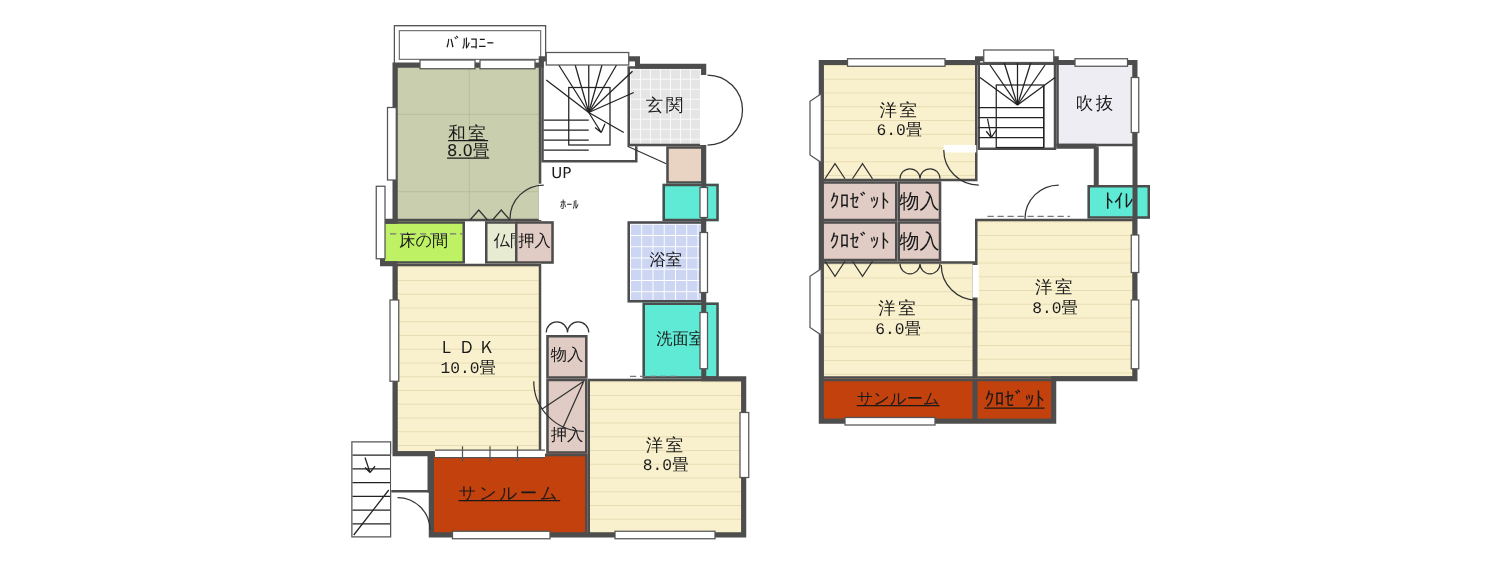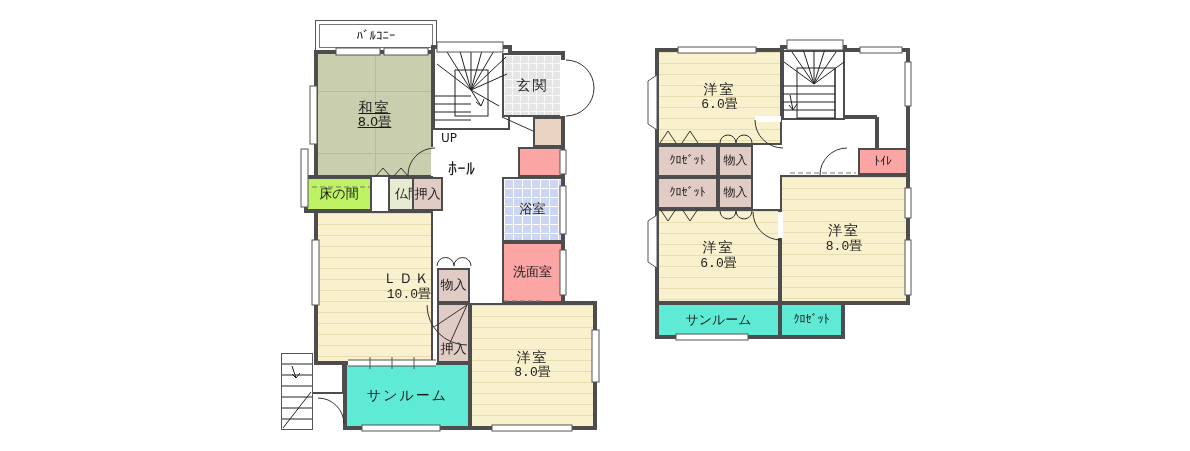--- a/index.html
+++ b/index.html
@@ -6,48 +6,48 @@
     --wall:#4d4d4d;
   }
   html,body{margin:0;padding:0;background:#fff;}
   body{font-family:"DejaVu Sans","Liberation Sans",sans-serif;color:#1a1a1a;}
   #stage{position:relative;width:1190px;height:451px;background:#fff;overflow:hidden;}
   .room{position:absolute;box-sizing:border-box;border:2px solid var(--wall);
         display:flex;flex-direction:column;align-items:center;justify-content:center;
         text-align:center;line-height:1.15;}
   .lbl{font-size:13px;white-space:nowrap;}
   .lbl.big{font-size:14px;letter-spacing:2px;}
-  .lbl.sm{font-size:12px;}
+  .lbl.sm{font-size:16px;}
   .tatami{background:#c9cfae;
     background-image:
       linear-gradient(#b5bc9d 1px,transparent 1px),
       linear-gradient(90deg,#b5bc9d 1px,transparent 1px);
     background-size:58px 62px;background-position:-1px 37px;text-decoration:underline;}
   .cream{background:#f9f0cd;
     background-image:linear-gradient(#e8ddb2 1px,transparent 1px);
     background-size:100% 11px;font-family:Liberation Mono, monospace;}
   .pink{background:#e0ccc4;}
-  .pink2{background:#5eead4;}
-  .blue{background:#fca5a5;}
+  .pink2{background:#c2410c;text-decoration:underline;}
+  .blue{background:#5eead4;margin-left:12px;}
   .tileb{background:#ccd6f2;
     background-image:linear-gradient(#fff 1px,transparent 1px),
                      linear-gradient(90deg,#fff 1px,transparent 1px);
     background-size:9px 9px;}
   .tileg{background:#e5e5e5;
     background-image:linear-gradient(#f9f9f9 1px,transparent 1px),
                      linear-gradient(90deg,#f9f9f9 1px,transparent 1px);
     background-size:8px 8px;}
   .voidrm{background:#ededf3;}
   .beige{background:#e9d4c4;}
   .whiterm{background:#fff;}
   .tok{background:#bef264;}
   .but{background:#e7ebd2;}
   .thin{border-width:1px;border-color:#555;}
   .dbl{box-shadow:inset 0 0 0 3px #fff, inset 0 0 0 4px #777;}
-  .floatlbl{position:absolute;font-size:18px;white-space:nowrap;}
+  .floatlbl{position:absolute;font-size:10px;white-space:nowrap;}
   svg.overlay{position:absolute;left:0;top:0;pointer-events:none;}
 </style>
 </head>
 <body>
 
 <div id="stage">
 
   <div class="room dbl thin whiterm" style="left:315px;top:20px;width:122px;height:32px;">
     <span class="lbl">ﾊﾞﾙｺﾆｰ</span>
   </div>
@@ -80,21 +80,21 @@
   </div>
 
   <div class="room but" style="left:388px;top:177px;width:40px;height:34px;">
     <span class="lbl">仏間</span>
   </div>
 
   <div class="room pink" style="left:412px;top:177px;width:31px;height:34px;">
     <span class="lbl">押入</span>
   </div>
 
-  <div class="room cream" style="left:316px;top:211px;width:117px;height:152px;align-items:flex-end;">
+  <div class="room cream" style="left:316px;top:211px;width:117px;height:152px;">
     <span class="lbl big">ＬＤＫ</span>
     <span class="lbl">10.0畳</span>
   </div>
 
   <div class="room pink" style="left:437px;top:268px;width:33px;height:35px;">
     <span class="lbl">物入</span>
   </div>
 
   <div class="room pink" style="left:437px;top:303px;width:33px;height:60px;justify-content:flex-end;padding-bottom:4px;">
     <span class="lbl">押入</span>
@@ -117,20 +117,23 @@
   <span class="floatlbl" style="left:448px;top:158px;">ﾎｰﾙ</span>
   <span class="floatlbl" style="left:441px;top:131px;font-size:12px;">UP</span>
 
   <div class="room cream" style="left:657px;top:50px;width:125px;height:95px;">
     <span class="lbl big">洋室</span>
     <span class="lbl">6.0畳</span>
   </div>
 
   <div class="room whiterm" style="left:782px;top:50px;width:63px;height:70px;"></div>
 
+  <div class="room voidrm" style="left:845px;top:50px;width:63px;height:67px;">
+    <span class="lbl big">吹抜</span>
+  </div>
 
   <div class="room pink" style="left:657px;top:145px;width:61px;height:32px;">
     <span class="lbl sm">ｸﾛｾﾞｯﾄ</span>
   </div>
   <div class="room pink" style="left:718px;top:145px;width:35px;height:32px;">
     <span class="lbl sm">物入</span>
   </div>
   <div class="room pink" style="left:657px;top:177px;width:61px;height:32px;">
     <span class="lbl sm">ｸﾛｾﾞｯﾄ</span>
   </div>

